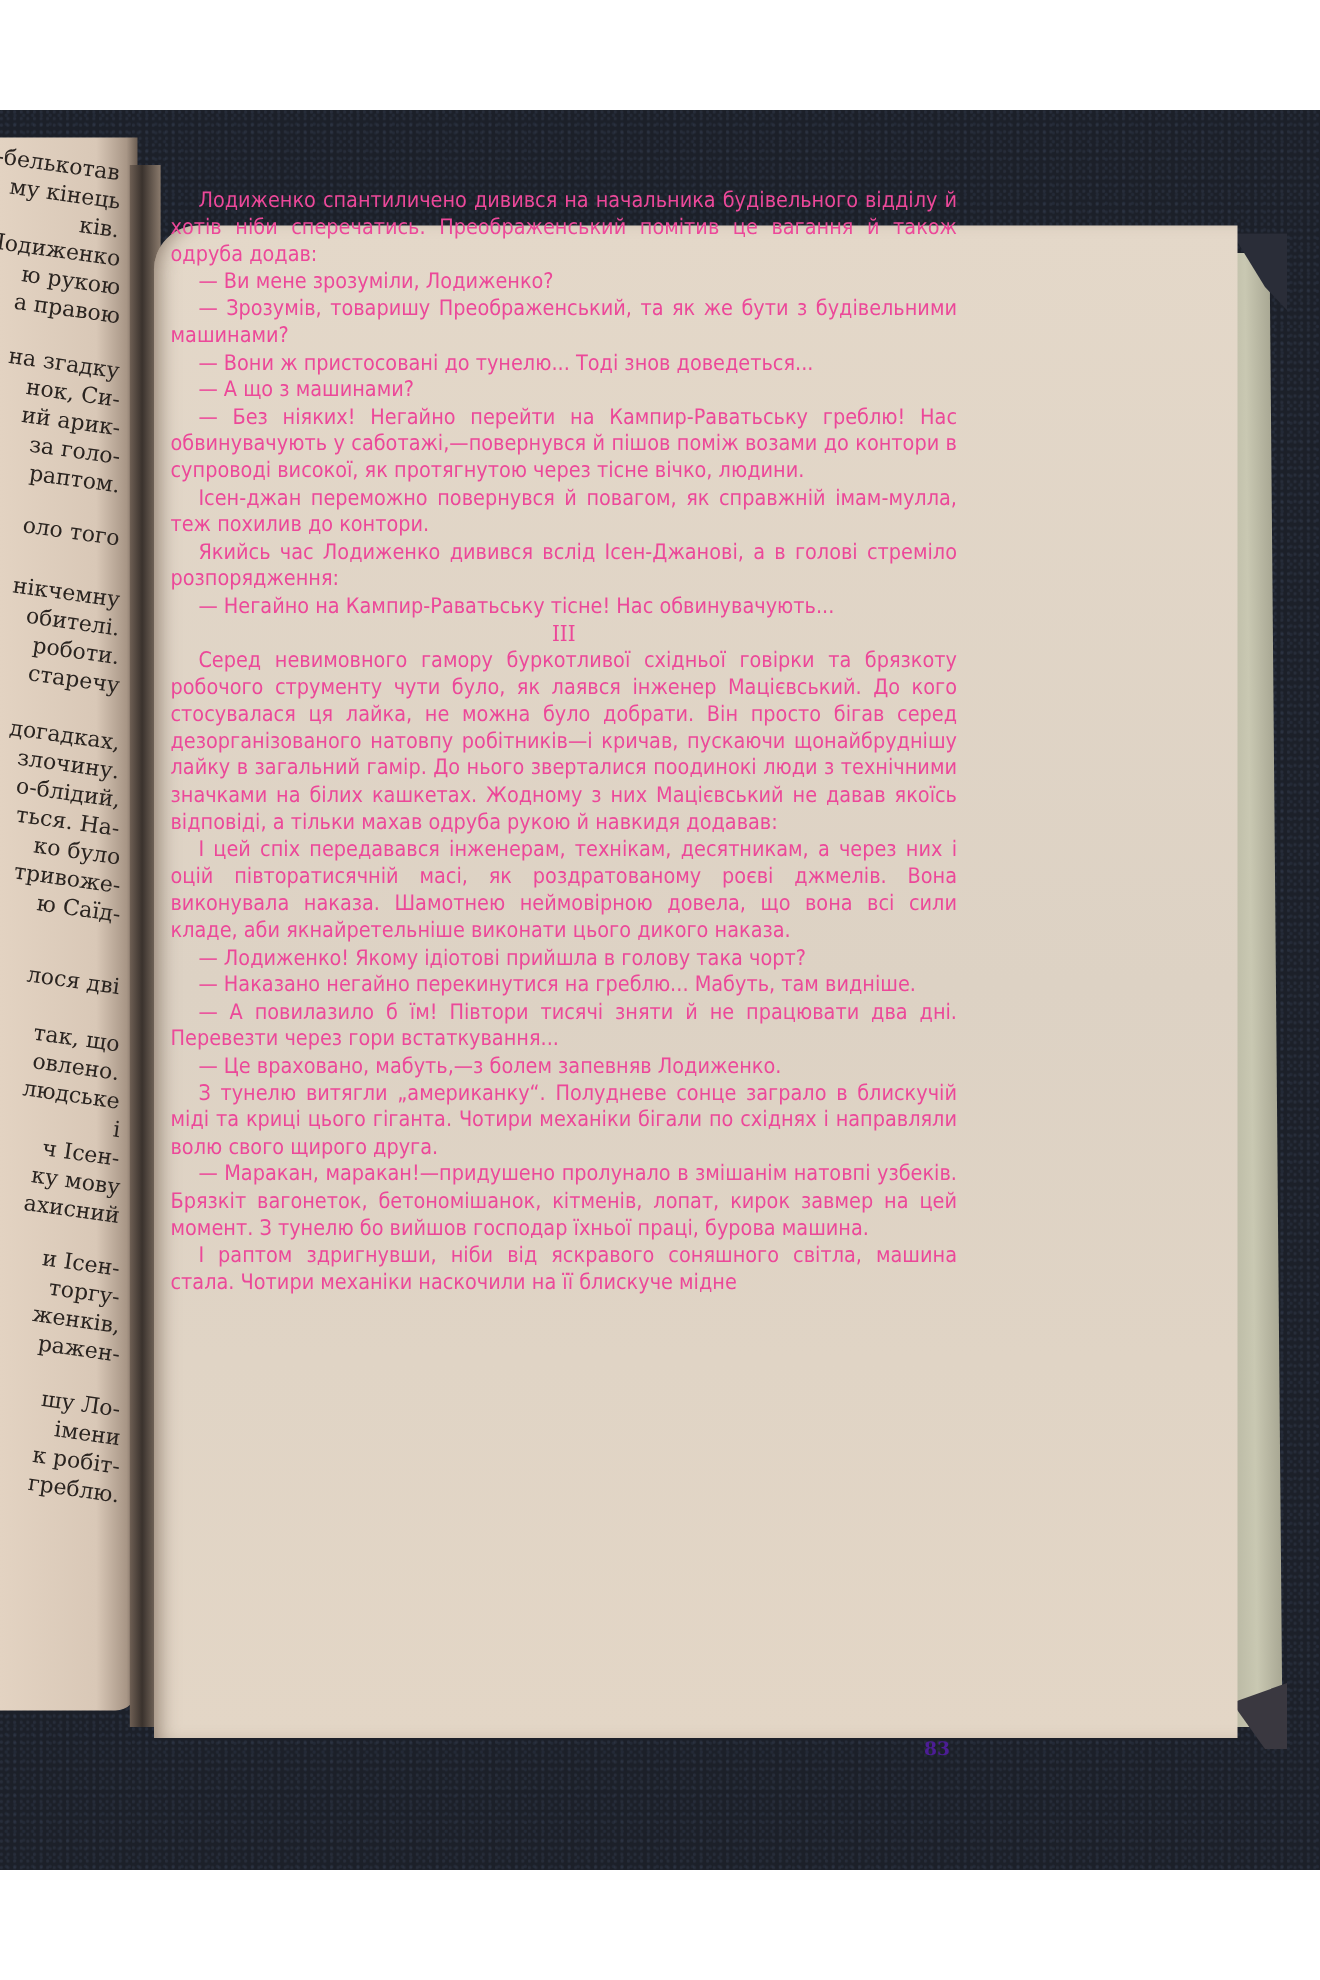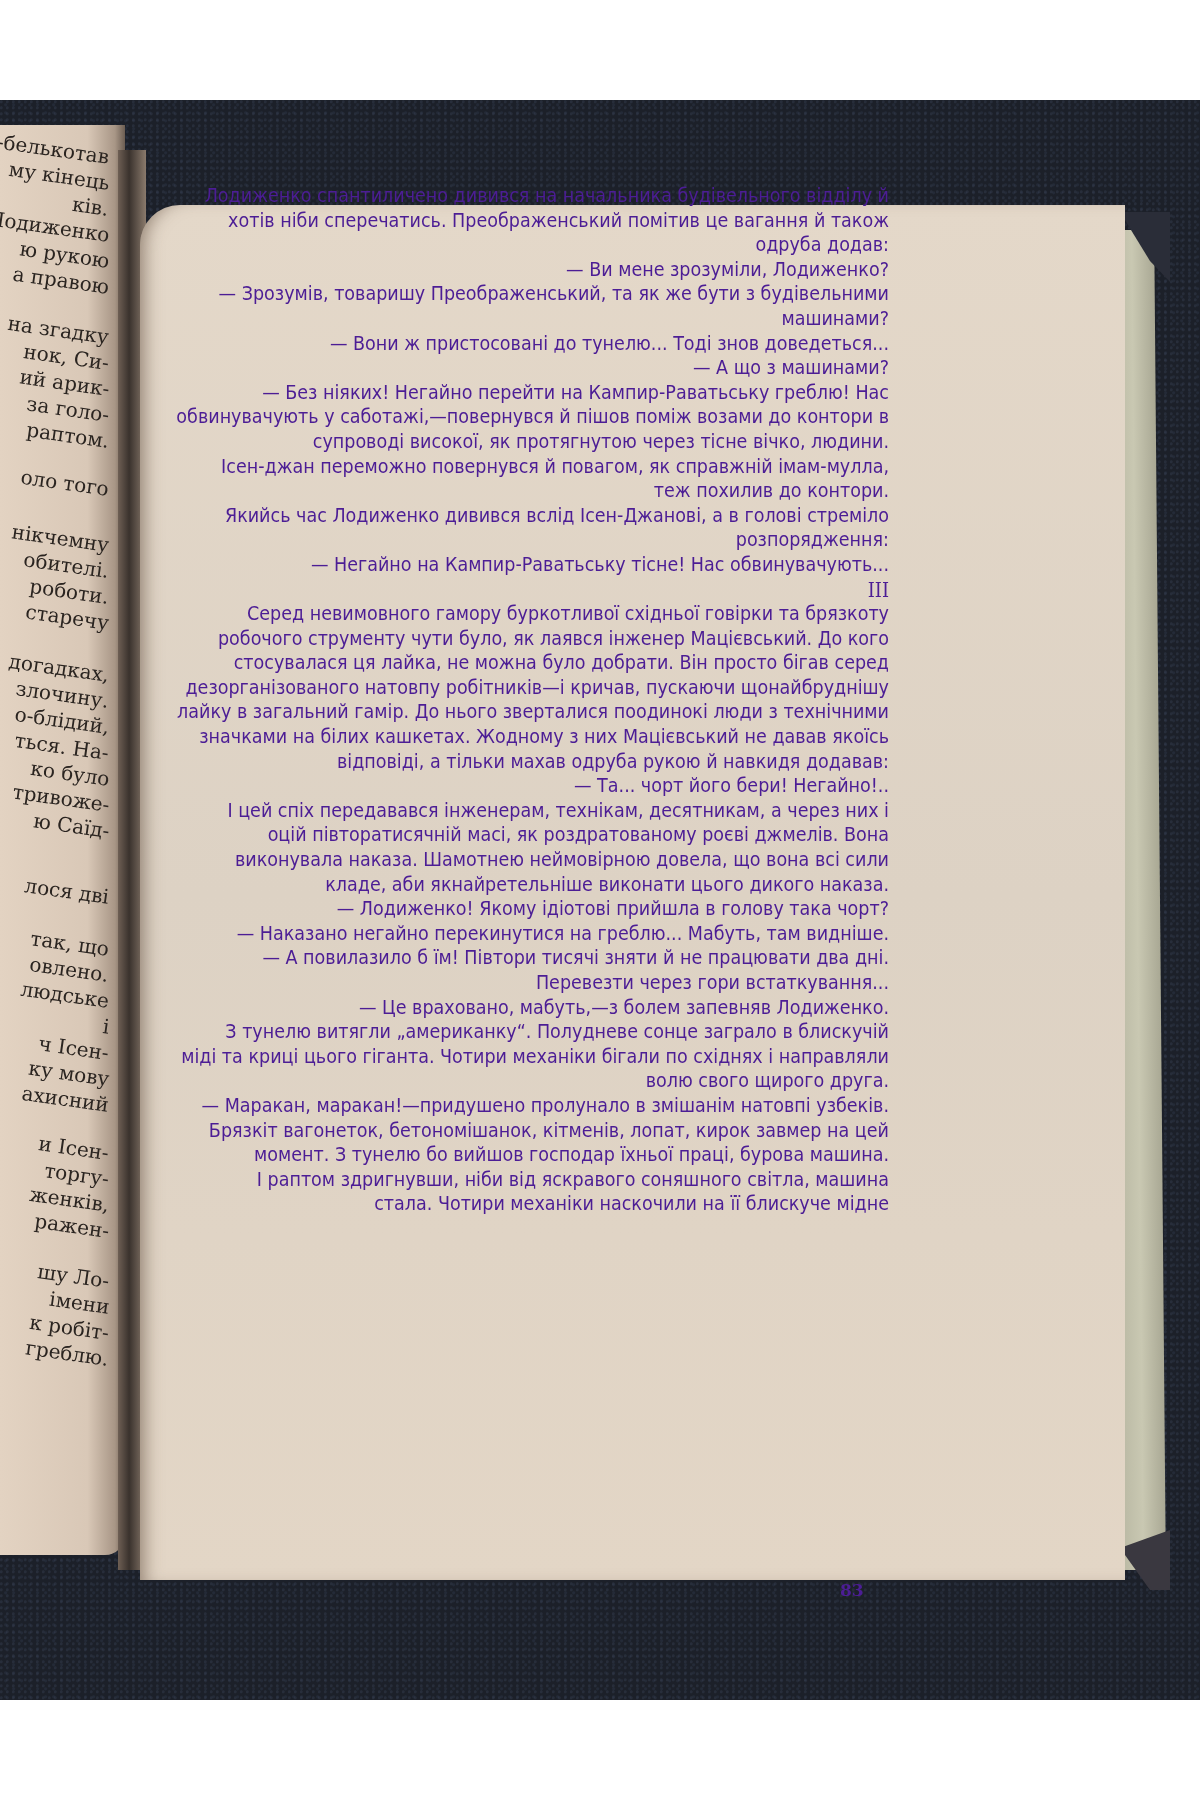--- a/index.html
+++ b/index.html
@@ -47,28 +47,27 @@
     background:linear-gradient(90deg,#6e5f54,#3a322d 40%,#8a7a6c 100%);
   }
   
   .right-page {
     position:absolute; left:140px; top:205px; width:985px; height:1375px;
     background:linear-gradient(180deg,#e4d8c9 0%,#ddd2c4 50%,#e3d6c6 100%);
     border-radius:40px 0 0 0;
     box-shadow: inset 14px 0 18px -10px rgba(90,70,55,0.6);
   }
   .text-block {
-    position:absolute; left:155px; top:184px; width:715px;
+    position:absolute; left:155px; top:170px; width:715px;
     font-family:"DejaVu Sans Condensed","DejaVu Sans", sans-serif;
     font-stretch:condensed;
-    font-size:19.5px; line-height:24.6px; color:#4c1d95;
+    font-size:19.5px; line-height:24.6px; color:#ec4899;
     text-align:justify;
-    margin-left:19px;
   }
-  .text-block p { margin:0; text-indent:1.3em;text-align:right; }
+  .text-block p { margin:0; text-indent:1.3em; }
   .section-num {
     text-align:center; margin:16px 0 26px 0; text-indent:0 !important;
     font-family:"DejaVu Serif", serif; font-size:20px;
   }
   .page-number {
     position:absolute; left:840px; top:1580px;
     font-family:"DejaVu Serif", serif; font-size:17px; font-weight:bold; color:#4c1d95;
   }
 </style>
 </head>
@@ -132,21 +131,20 @@
   <p>— Вони ж пристосовані до тунелю... Тоді знов доведеться...</p>
   <p>— А що з машинами?</p>
   <p>— Без ніяких! Негайно перейти на Кампир-Раватьську греблю! Нас обвинувачують у саботажі,—повернувся й пішов поміж возами до контори в супроводі високої, як протягнутою через тісне вічко, людини.</p>
   <p>Ісен-джан переможно повернувся й повагом, як справжній імам-мулла, теж похилив до контори.</p>
   <p>Якийсь час Лодиженко дивився вслід Ісен-Джанові, а в голові стреміло розпорядження:</p>
   <p>— Негайно на Кампир-Раватьську тісне! Нас обвинувачують...</p>
 
   <p class="section-num">III</p>
 
   <p>Серед невимовного гамору буркотливої східньої говірки та брязкоту робочого струменту чути було, як лаявся інженер Мацієвський. До кого стосувалася ця лайка, не можна було добрати. Він просто бігав серед дезорганізованого натовпу робітників—і кричав, пускаючи щонайбруднішу лайку в загальний гамір. До нього зверталися поодинокі люди з технічними значками на білих кашкетах. Жодному з них Мацієвський не давав якоїсь відповіді, а тільки махав одруба рукою й навкидя додавав:</p>
-  <p>— Та... чорт його бери! Негайно!..</p>
   <p>І цей спіх передавався інженерам, технікам, десятникам, а через них і оцій півторатисячній масі, як роздратованому роєві джмелів. Вона виконувала наказа. Шамотнею неймовірною довела, що вона всі сили кладе, аби якнайретельніше виконати цього дикого наказа.</p>
   <p>— Лодиженко! Якому ідіотові прийшла в голову така чорт?</p>
   <p>— Наказано негайно перекинутися на греблю... Мабуть, там видніше.</p>
   <p>— А повилазило б їм! Півтори тисячі зняти й не працювати два дні. Перевезти через гори встаткування...</p>
   <p>— Це враховано, мабуть,—з болем запевняв Лодиженко.</p>
   <p>З тунелю витягли „американку“. Полудневе сонце заграло в блискучій міді та криці цього гіганта. Чотири механіки бігали по східнях і направляли волю свого щирого друга.</p>
   <p>— Маракан, маракан!—придушено пролунало в змішанім натовпі узбеків. Брязкіт вагонеток, бетономішанок, кітменів, лопат, кирок завмер на цей момент. З тунелю бо вийшов господар їхньої праці, бурова машина.</p>
   <p>І раптом здригнувши, ніби від яскравого соняшного світла, машина стала. Чотири механіки наскочили на її блискуче мідне</p>
 </div>
 

